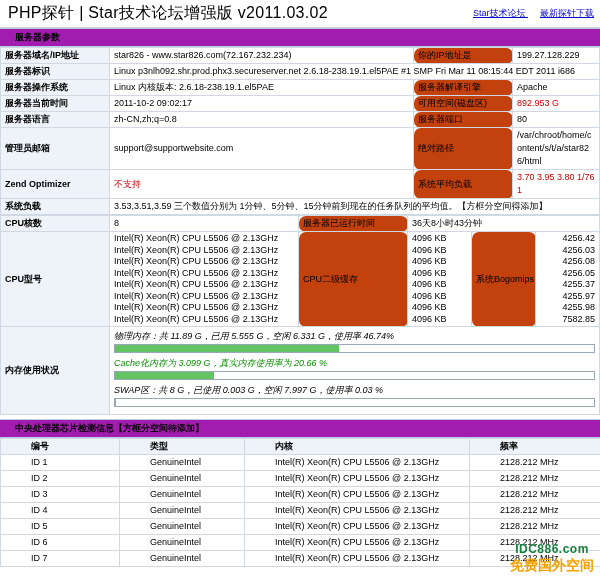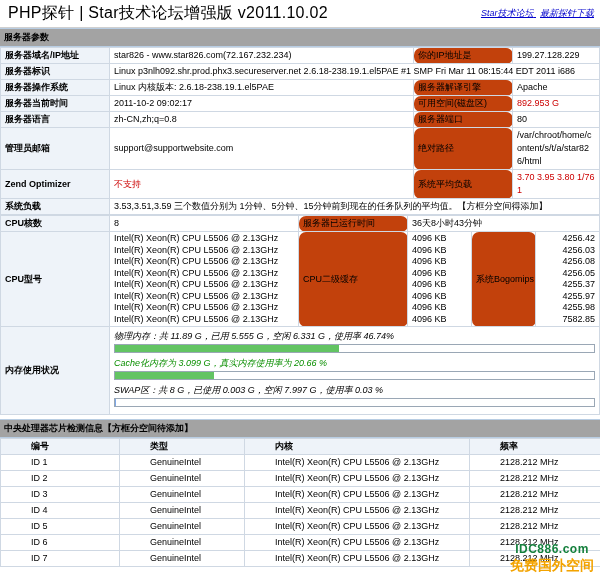--- a/index.html
+++ b/index.html
@@ -25,30 +25,30 @@
     font-size:16px;
     letter-spacing:.3px;
     white-space:nowrap;
   }
   .header .links{
     font-size:9px;
     color:#0000cc;
     text-decoration:underline;
     white-space:nowrap;
   }
-  .header .links a{color:#0000cc;text-decoration:underline;margin-left:4px;font-style:italic;}
+  .header .links a{color:#0000cc;text-decoration:underline;margin-left:12px;}
 
   
   .secbar{
-    background:#a3a3a3;
+    background:#a21caf;
     border-top:1px solid #b8cde3;
     border-bottom:1px solid #b8cde3;
     font-weight:bold;
     color:#000;
-    padding:2px 4px;
+    padding:2px 15px;
     font-size:9px;
   }
 
   table{border-collapse:collapse;width:600px;table-layout:fixed;}
   td{
     border:1px solid #cfd8e3;
     padding:1px 4px;
     font-size:9px;
     vertical-align:middle;
     line-height:13px;
@@ -121,21 +121,21 @@
     font-weight:bold;
     margin-top:1px;
   }
 </style>
 </head>
 <body>
 
 <div class="wrap">
 
   <div class="header">
-    <div class="title">PHP探针 | Star技术论坛增强版 v2011.10.02</div>
+    <div class="title">PHP探针 | Star技术论坛增强版 v2011.03.02</div>
     <div class="links">
       <a href="#">Star技术论坛</a>
       <a href="#">最新探针下载</a>
     </div>
   </div>
 
   <div class="secbar">服务器参数</div>
   <table>
     <tbody>
         <tr>

